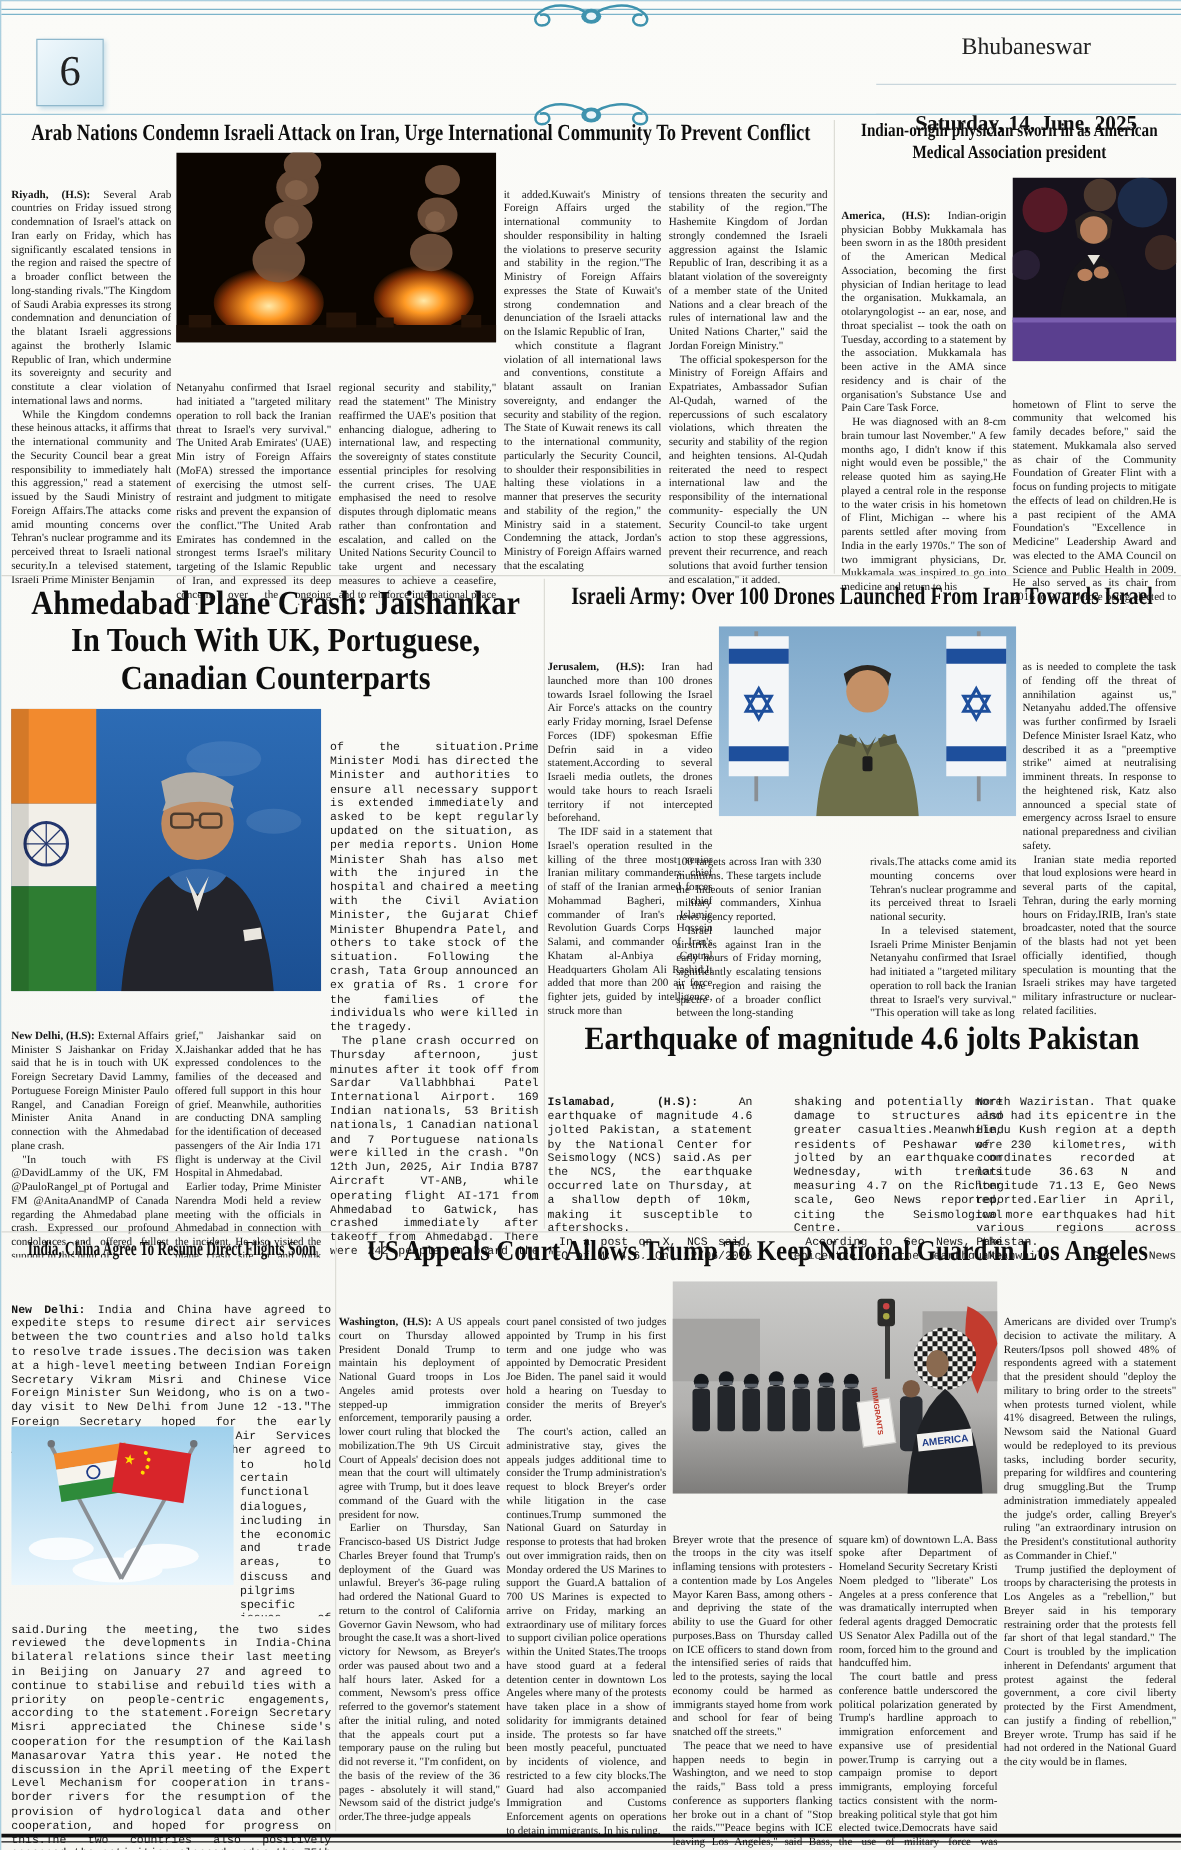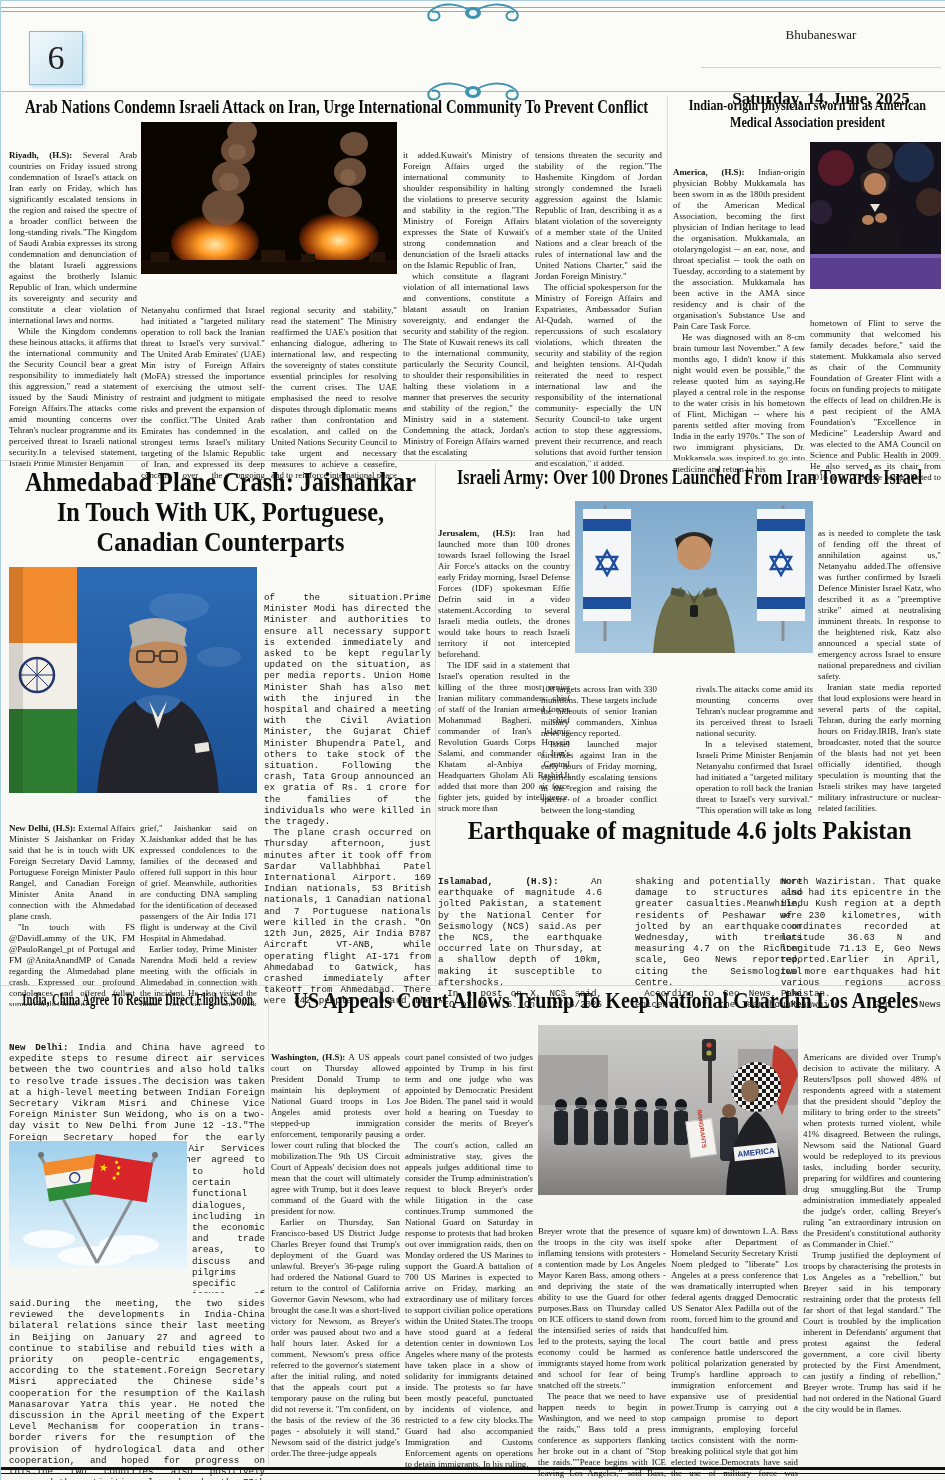--- a/index.html
+++ b/index.html
@@ -4,21 +4,21 @@
 <style>
   html,body{margin:0;padding:0;background:#e9e9e6;}
   .page{position:relative;width:945px;height:1480px;margin:0 auto;background:linear-gradient(180deg,#fbfbf8,#f6f6f2);overflow:hidden;border:1px solid #aacfdf;font-family:"Liberation Serif",serif;color:#111;}
   .hline{position:absolute;left:0;right:0;height:1px;background:#7cb4ca;}
   .rule{position:absolute;background:#d8d8d2;}
   .vrule{position:absolute;width:1px;background:#ddddd6;}
   .pgnum{position:absolute;left:28px;top:30px;width:52px;height:52px;border:1px solid #8fb8cc;background:linear-gradient(135deg,#f0f8fc,#c9e3ef);box-shadow:2px 2px 4px #c2dcE8;display:flex;align-items:center;justify-content:center;font-size:34px;color:#222;}
   .section-title{position:absolute;left:0;right:0;top:36px;text-align:center;font-size:40px;letter-spacing:2px;color:#b23a16;}
   .masthead{position:absolute;left:700px;top:28px;width:240px;text-align:center;}
   .masthead .mm{font-variant:small-caps;font-weight:700;font-size:22px;color:#0b5d38;letter-spacing:1px;}
-  .masthead .city{font-size:13px;color:#222;margin-top:-2px;}
+  .masthead .city{font-size:19px;color:#222;margin-top:-2px;}
   .masthead .dateln{font-size:17px;font-weight:700;color:#111;margin-top:20px;}
   .mrule{position:absolute;height:1px;background:#c9d6dc;left:700px;width:240px;}
   .hl{position:absolute;font-weight:700;color:#0e0e0e;text-align:center;transform-origin:0 0;line-height:1.08;white-space:nowrap;}
   .hlm{position:absolute;font-weight:700;color:#0e0e0e;text-align:center;transform-origin:0 0;line-height:1.12;}
   .col{position:absolute;font-size:8.9px;line-height:11px;text-align:justify;white-space:pre-line;overflow:hidden;color:#141414;margin-top:25px;}
   .colw{font-size:9.2px;line-height:11.2px;font-family:Liberation Mono, monospace;}
   .dl{font-weight:700;}
   .photo{position:absolute;display:block;}
   .botrule1{position:absolute;left:0;right:0;height:3px;background:#101010;}
   .botrule2{position:absolute;left:0;right:0;height:1px;background:#101010;}

